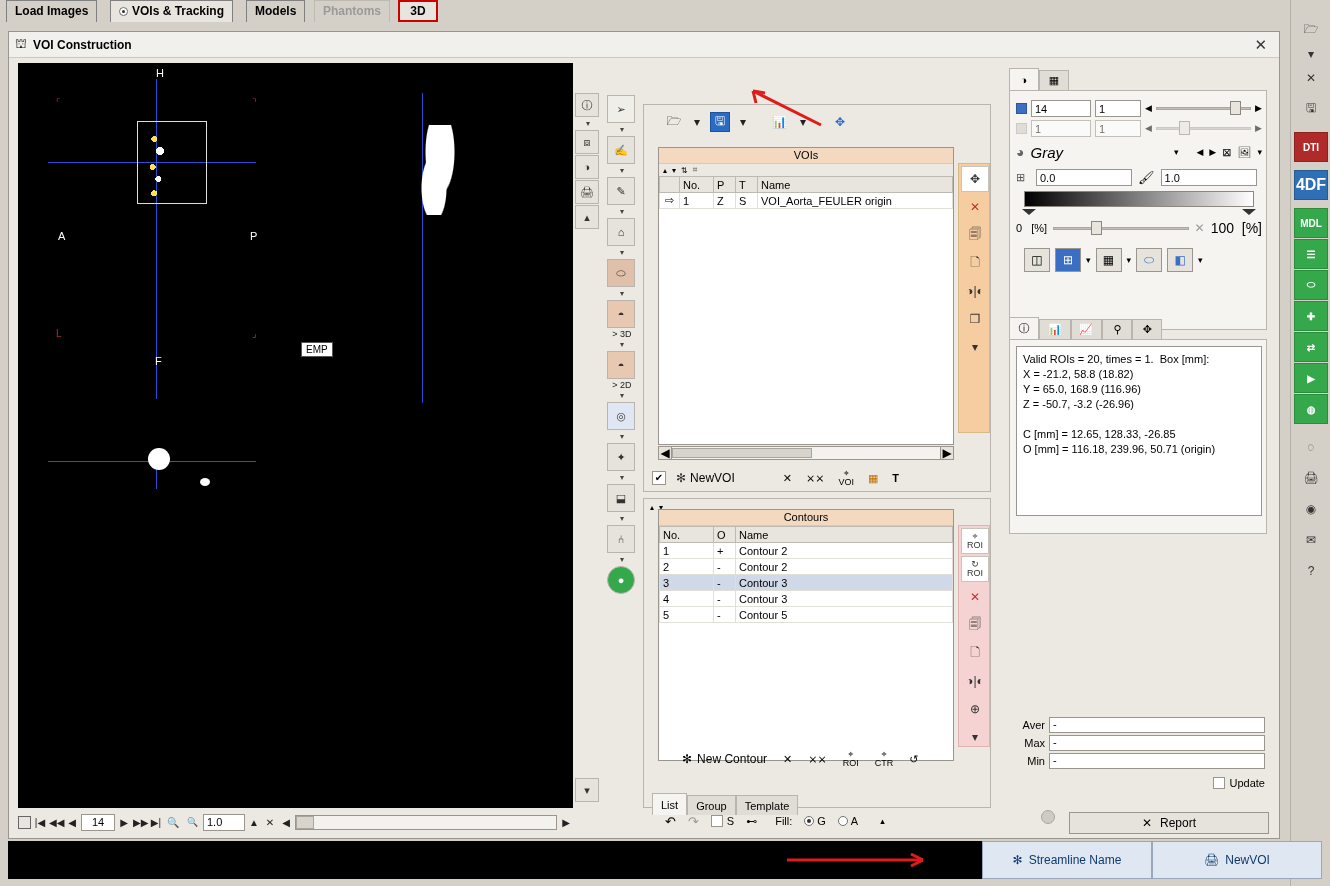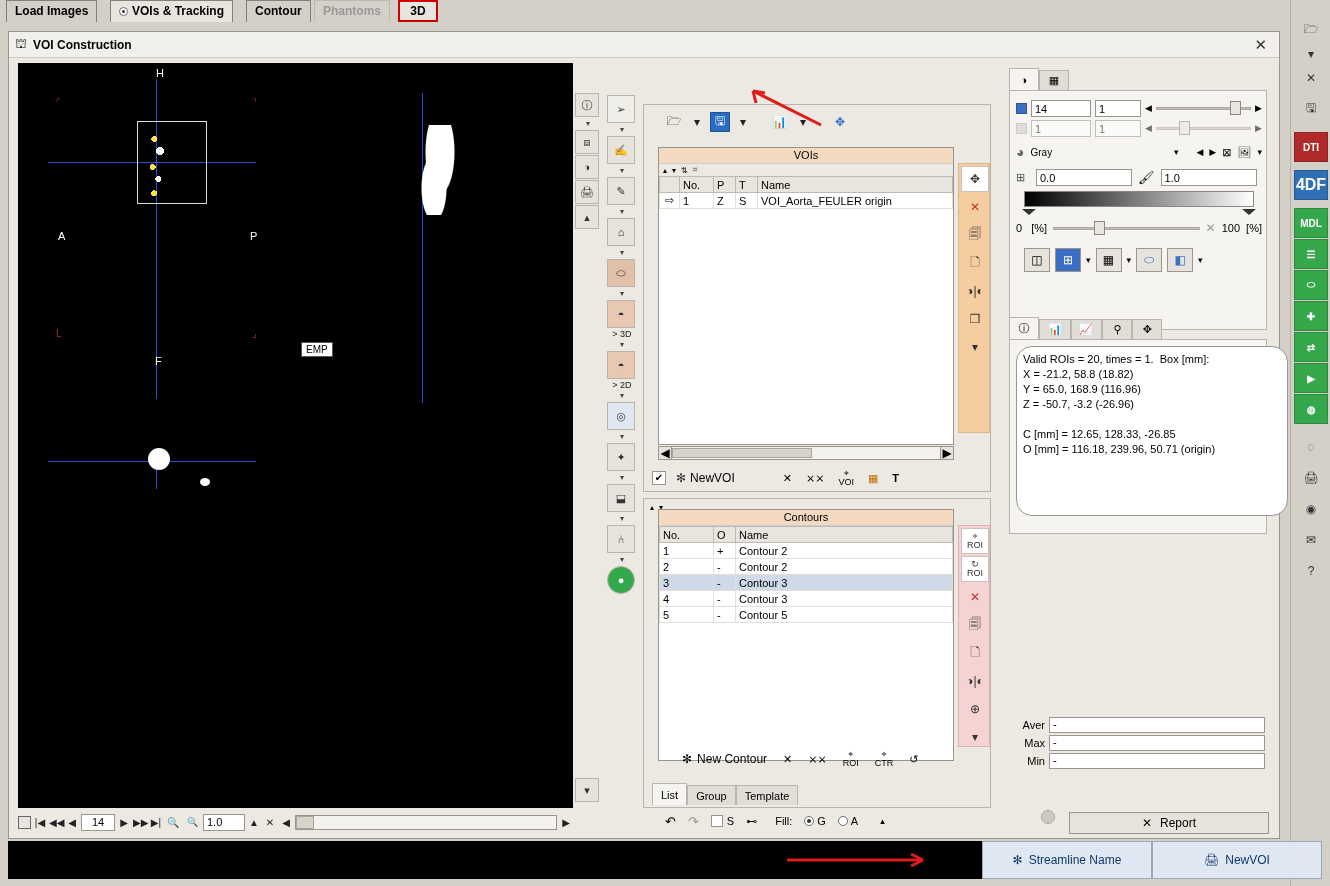--- a/index.html
+++ b/index.html
@@ -108,21 +108,21 @@
 <body>
 
 <div id="topbar">
   <div class="ttab" style="left:6px;">
     <span>Load Images</span>
   </div>
   <div class="ttab active" style="left:110px;">
     <span class="radio"></span><span>VOIs &amp; Tracking</span>
   </div>
   <div class="ttab" style="left:246px;">
-    <span>Contour</span>
+    <span>Models</span>
   </div>
   <div class="ttab disabled" style="left:314px;">
     <span>Phantoms</span>
   </div>
   <div class="ttab sel" style="left:398px; width:40px; line-height:18px;">
     <span>3D</span>
   </div>
 </div>
 
 <div id="rail">
@@ -395,21 +395,21 @@
         <span>✻</span>
         <span>New Contour</span>
       </div>
       <span>✕</span>
       <span>⨯⨯</span>
       <span style="font-size:9px;line-height:9px;text-align:center;">⌖<br>ROI</span>
       <span style="font-size:9px;line-height:9px;text-align:center;">⌖<br>CTR</span>
       <span>↺</span>
     </div>
 
-    <div class="tabstrip" style="position:absolute;left:8px;top:284px;">
+    <div class="tabstrip" style="position:absolute;left:8px;top:294px;">
       <div class="stab active">
           <span>List</span>
         </div>
       <div class="stab">
           <span>Group</span>
         </div>
       <div class="stab">
           <span>Template</span>
         </div>
     </div>
@@ -466,21 +466,21 @@
       <span style="font-size:9px">◀</span>
       <div class="slider" style="flex:1">
         <div class="track"></div>
           <div class="knob" style="left:24%"></div>
       </div>
       <span style="font-size:9px">▶</span>
     </div>
 
     <div style="position:absolute;left:6px;top:50px;width:246px;height:22px;display:flex;align-items:center;gap:6px;">
       <span style="font-size:14px;color:#666">◕</span>
-      <span style="flex:1;font-size:10px;">Gray</span>
+      <span style="flex:1;font-size:15px;font-style:italic;">Gray</span>
       <span style="font-size:9px">▾</span>
       <span style="width:6px"></span>
       <span style="font-size:9px">◀</span>
       <span style="font-size:9px">▶</span>
       <span>⊠</span>
       <span>🖼</span>
       <span style="font-size:9px">▾</span>
     </div>
 
     <div style="position:absolute;left:6px;top:76px;width:246px;height:20px;display:flex;align-items:center;gap:6px;">
@@ -496,21 +496,21 @@
       <span style="width:0;border-left:7px solid transparent;border-right:7px solid transparent;border-top:6px solid #333;"></span>
     </div>
 
     <div style="position:absolute;left:6px;top:128px;width:246px;height:18px;display:flex;align-items:center;gap:6px;">
       <span style="font-size:11px;white-space:pre">0   [%]</span>
       <div class="slider" style="flex:1">
         <div class="track"></div>
           <div class="knob" style="left:28%"></div>
       </div>
       <span style="font-size:12px;color:#999">✕</span>
-      <span style="font-size:11px;white-space:pre">100  [%]</span>
+      <span style="font-size:14px;white-space:pre">100  [%]</span>
     </div>
 
     <div style="position:absolute;left:14px;top:156px;width:232px;height:26px;display:flex;align-items:center;gap:5px;">
       <div class="btnlike" style="width:26px;height:24px;">◫</div>
       <div class="btnlike" style="width:26px;height:24px;background:#3a6fc4;color:#fff;">⊞</div>
       <span style="font-size:9px">▾</span>
       <div class="btnlike" style="width:26px;height:24px;">▦</div>
       <span style="font-size:9px">▾</span>
       <div class="btnlike" style="width:26px;height:24px;color:#3a6fc4;">⬭</div>
       <div class="btnlike" style="width:26px;height:24px;color:#3a6fc4;">◧</div>
@@ -529,41 +529,45 @@
         <span>📈</span>
       </div>
     <div class="stab">
         <span>⚲</span>
       </div>
     <div class="stab">
         <span>✥</span>
       </div>
   </div>
   <div class="panel" style="left:1000px; top:307px; width:258px; height:195px; background:#f6f4f0;">
-    <div class="info" style="position:absolute;left:6px;top:6px;width:272px;height:170px;border-radius:16px;">Valid ROIs = 20, times = 1.  Box [mm]:
+    <div class="info" style="position:absolute;left:6px;top:6px;width:246px;height:170px;">Valid ROIs = 20, times = 1.  Box [mm]:
 X = -21.2, 58.8 (18.82)
 Y = 65.0, 168.9 (116.96)
 Z = -50.7, -3.2 (-26.96)
 
 C [mm] = 12.65, 128.33, -26.85
 O [mm] = 116.18, 239.96, 50.71 (origin)</div>
   </div>
 
   <div style="position:absolute; left:1008px; top:684px; width:248px;">
     <div class="statrow">
       <span class="k">Aver</span>
       <span class="v">-</span>
     </div>
     <div class="statrow">
       <span class="k">Max</span>
       <span class="v">-</span>
     </div>
     <div class="statrow">
       <span class="k">Min</span>
       <span class="v">-</span>
+    </div>
+    <div style="display:flex;align-items:center;justify-content:flex-end;gap:5px;height:20px;margin-top:3px;">
+      <span style="width:12px;height:12px;border:1px solid #9a968f;background:#fff;display:inline-block;"></span>
+      <span>Update</span>
     </div>
   </div>
 
   <div style="position:absolute; left:1032px; top:778px; width:14px; height:14px; border-radius:50%; background:#cfcbc4; border:1px solid #a8a4a0;"></div>
   <div id="closebtn" class="btnlike" style="left:auto; right:10px; top:780px; width:200px; height:22px; gap:8px;">
     <span>✕</span>
     <span>Report</span>
   </div>
 </div>
 

